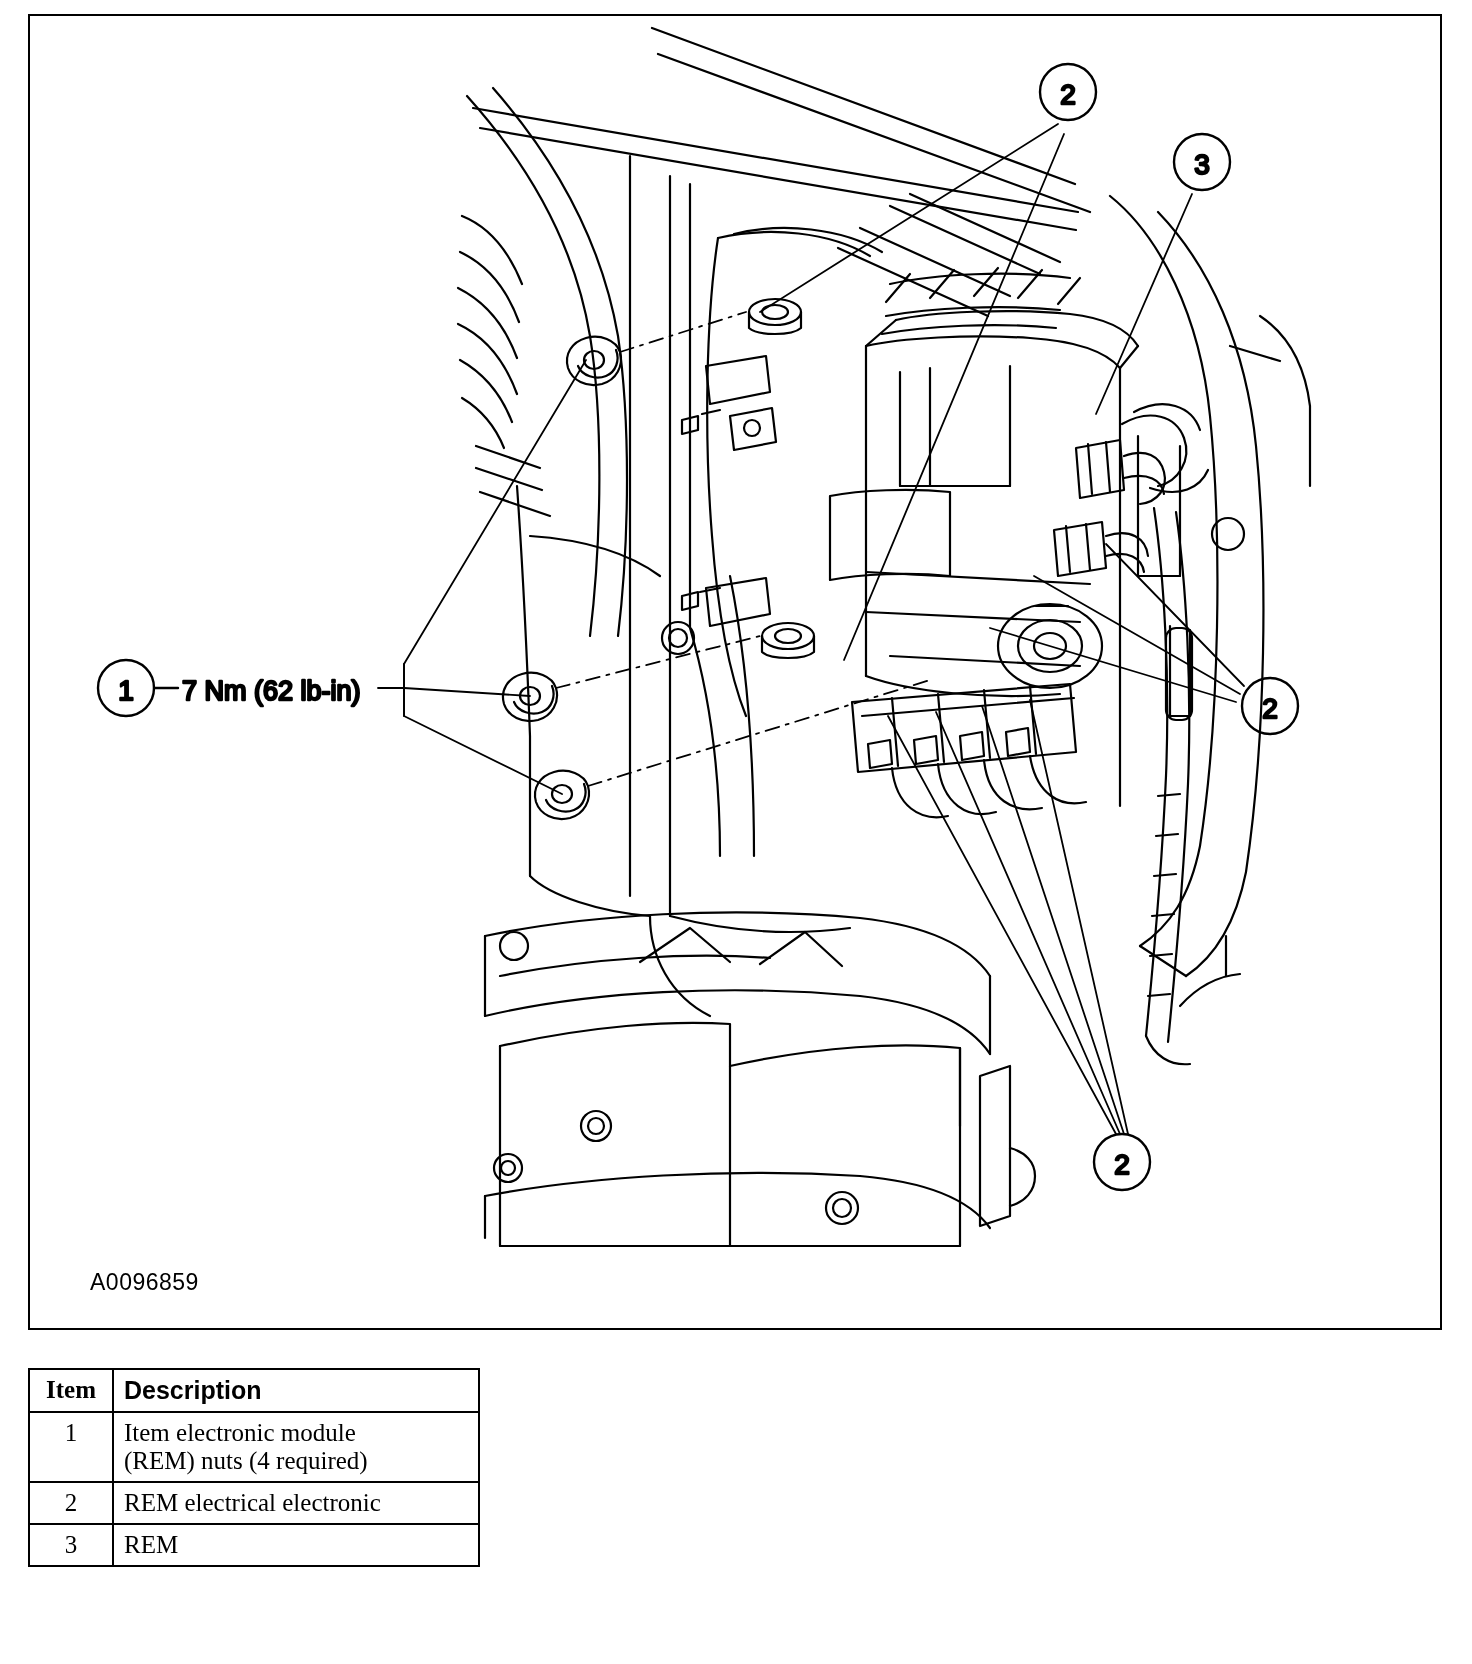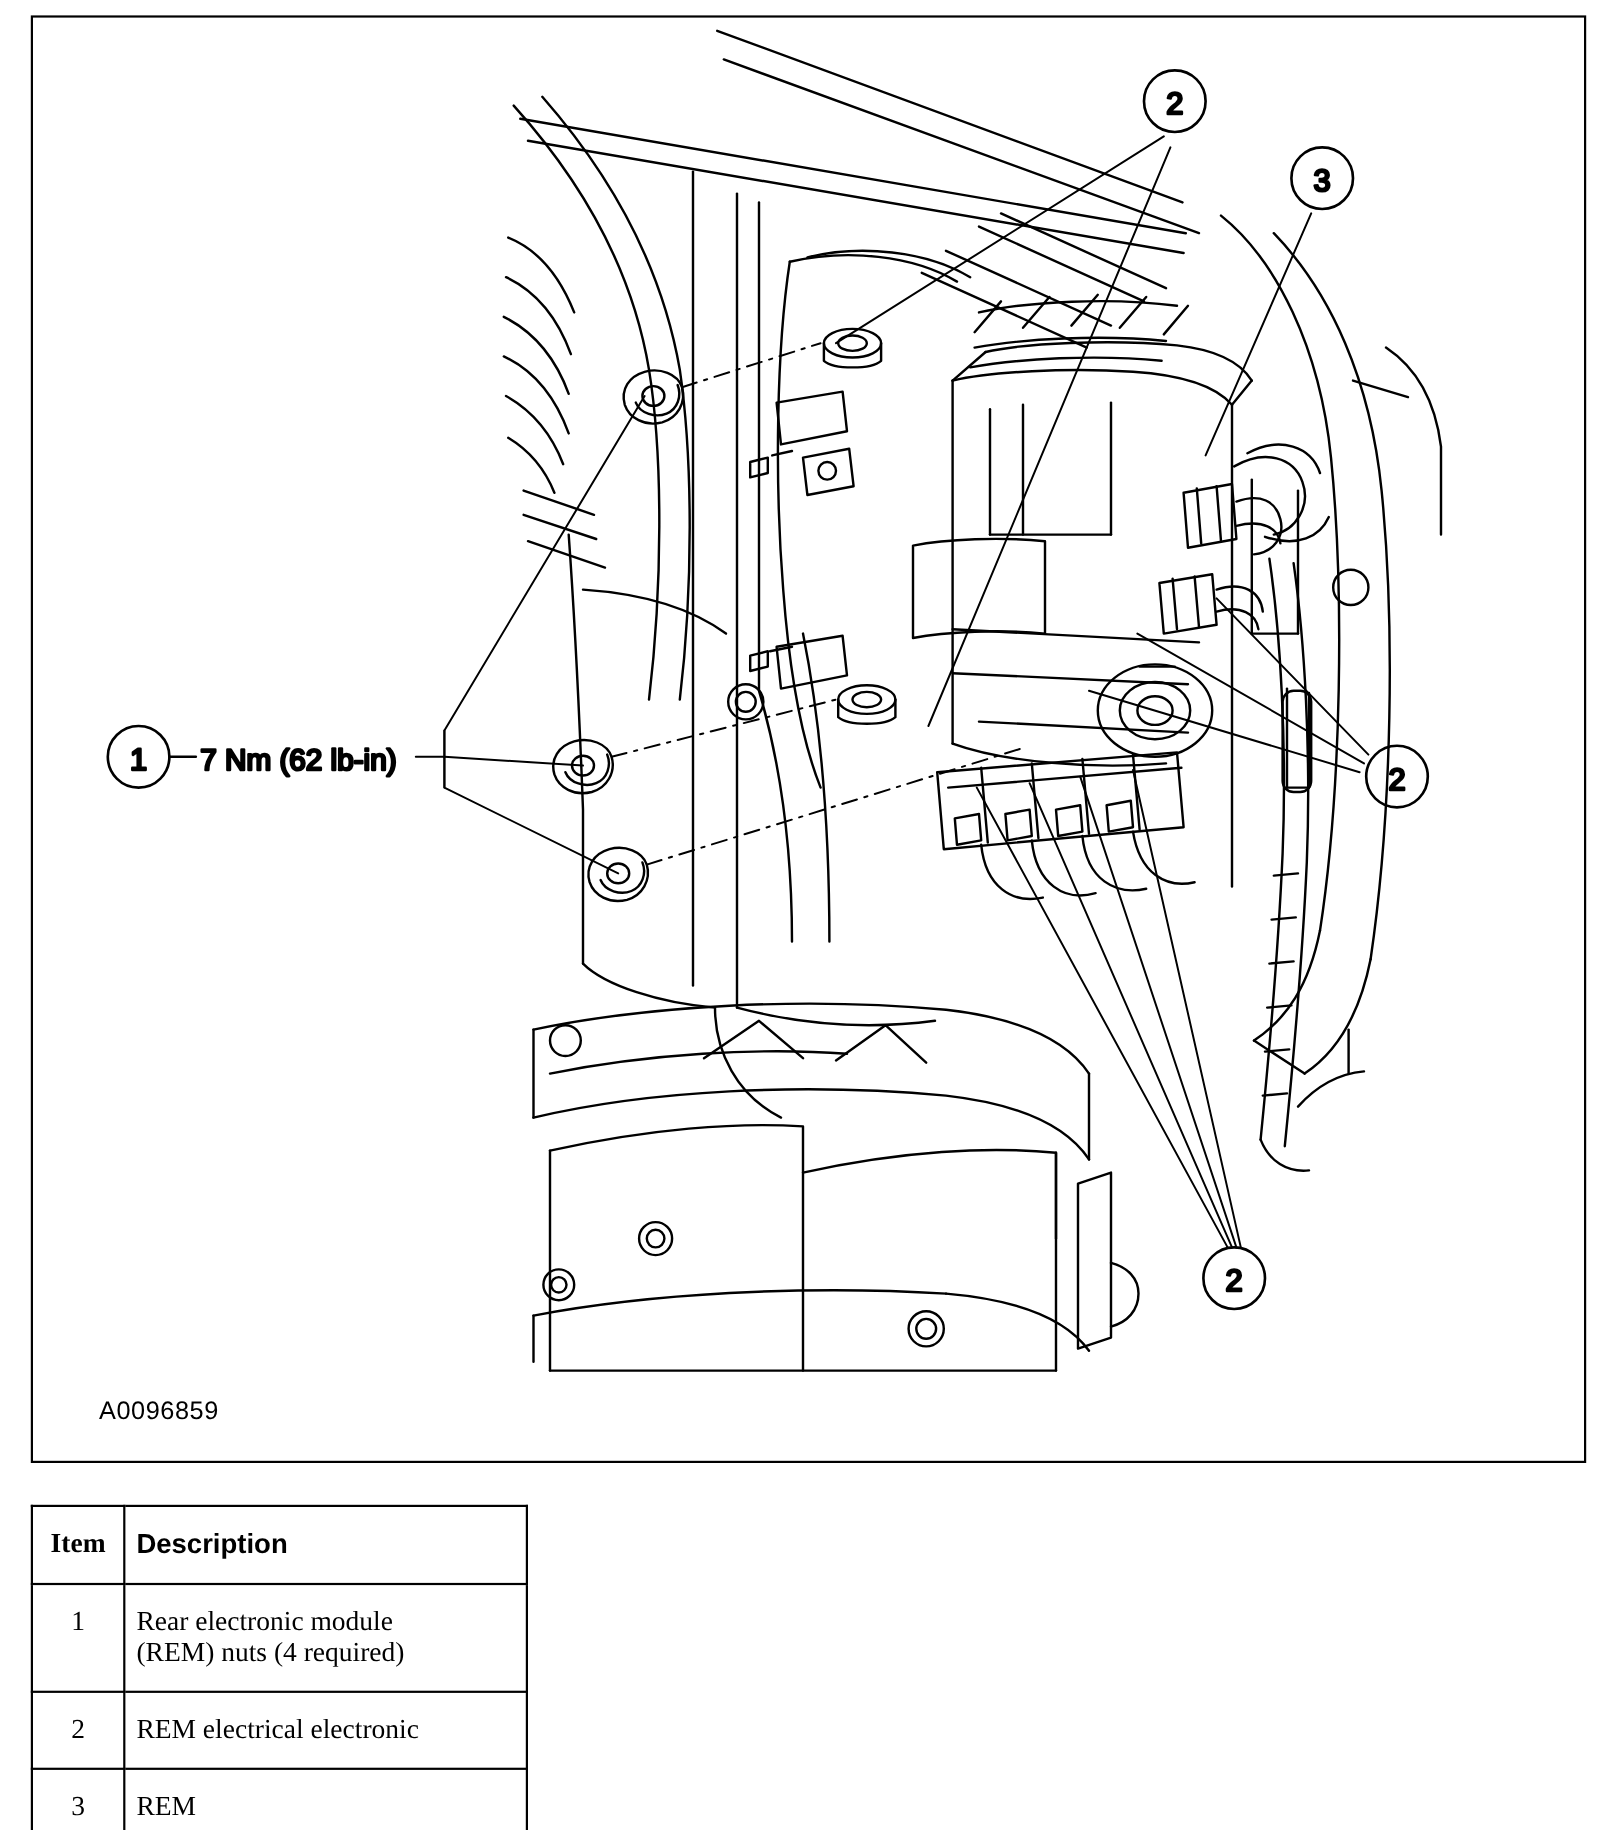--- a/index.html
+++ b/index.html
@@ -45,21 +45,21 @@
   #legend-table {
     position: absolute;
     left: 28px;
     top: 1368px;
     width: 452px;
     border-collapse: collapse;
     font-family: "Liberation Serif", serif;
   }
   #legend-table td, #legend-table th {
     border: 2px solid #000;
-    padding: 20px 10px;
+    padding: 6px 10px;
     vertical-align: top;
     font-size: 25px;
     color: #000;
   }
   #legend-table th {
     font-family: Liberation Sans, sans-serif;
     font-weight: bold;
     font-size: 25px;
     text-align: left;
   }
@@ -367,21 +367,21 @@
   <thead>
     <tr>
       <th class="col-item">Item</th>
       <th>Description</th>
     </tr>
   </thead>
   <tbody>
     <tr>
       <td class="col-item">1</td>
       <td>
-        <span>Rear electronic module</span>
+        <span>Item electronic module</span>
         <span class="desc-line2">(REM) nuts (4 required)</span>
       </td>
     </tr>
     <tr>
       <td class="col-item">2</td>
       <td>REM electrical electronic</td>
     </tr>
     <tr>
       <td class="col-item">3</td>
       <td>REM</td>

